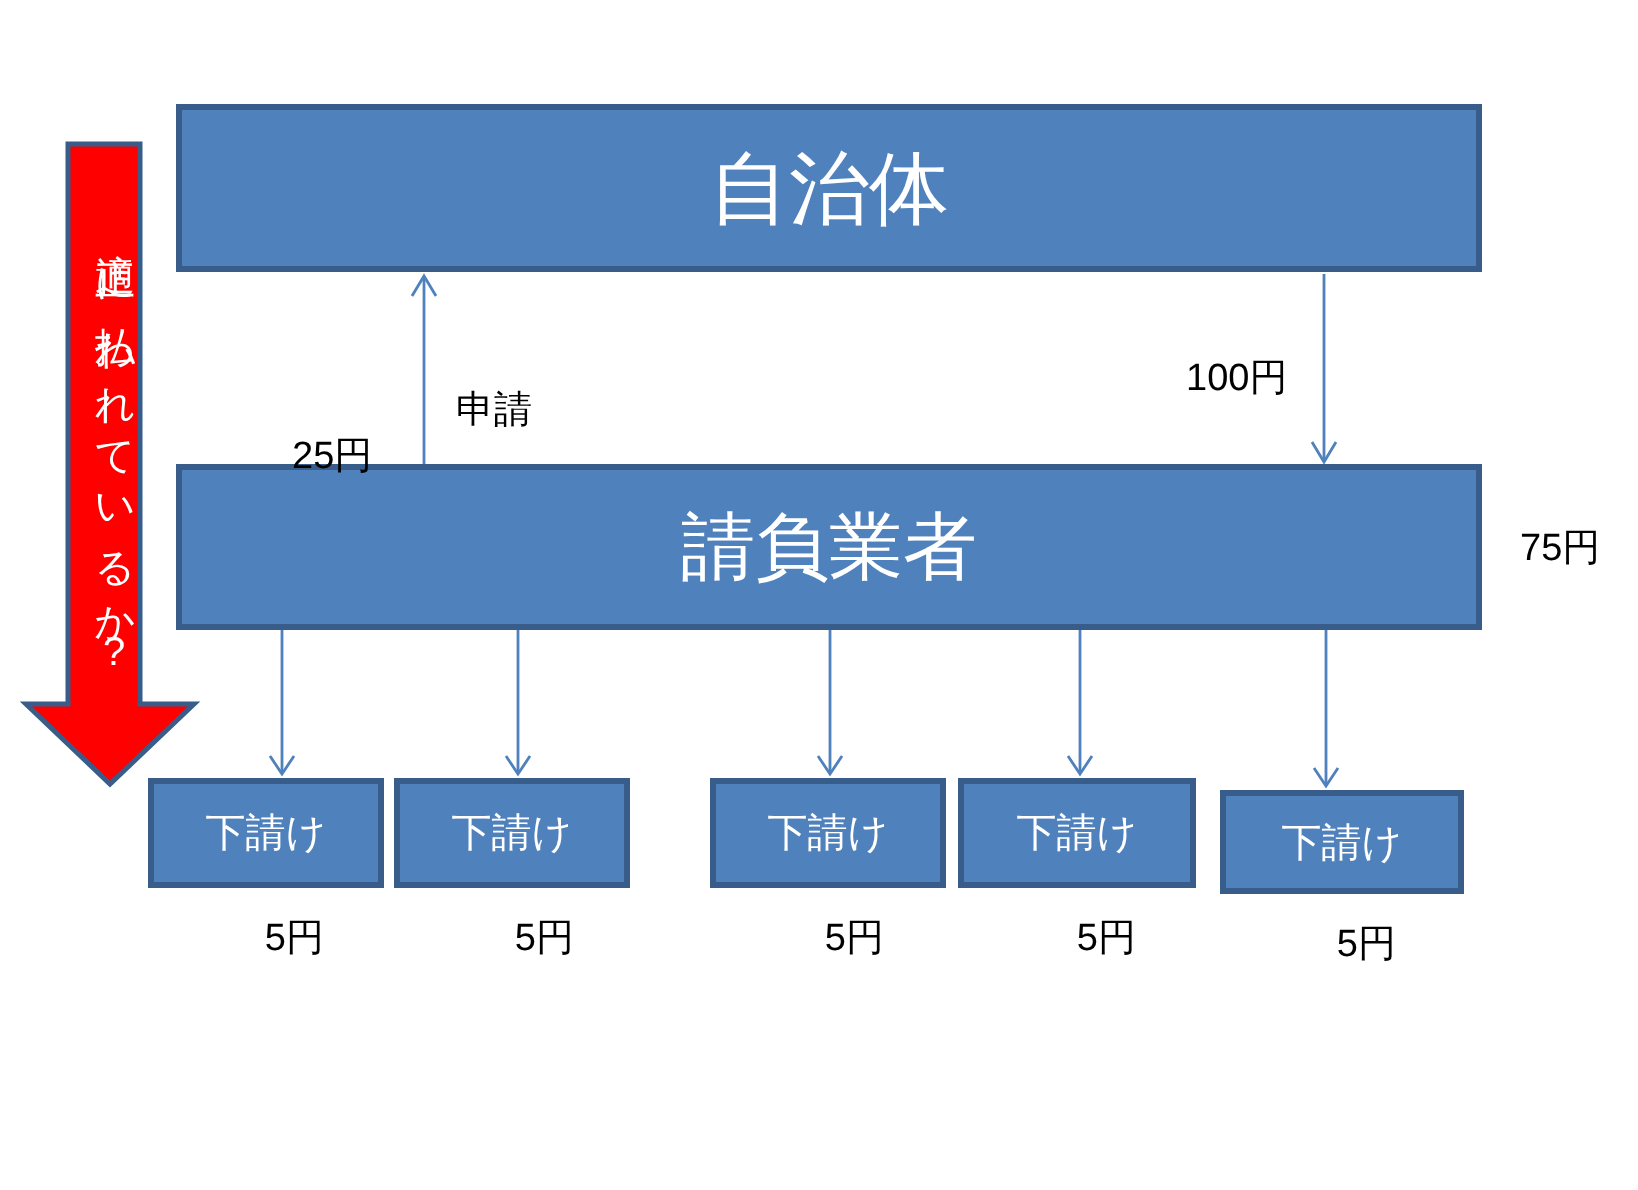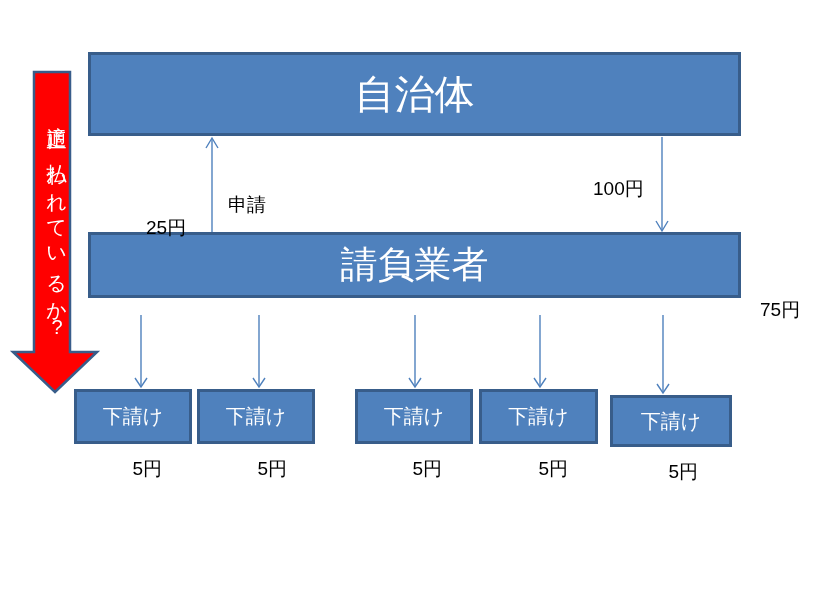--- a/index.html
+++ b/index.html
@@ -32,21 +32,21 @@
     box-sizing: border-box;
   }
   .node-municipality {
     left: 88px; top: 52px;
     width: 653px; height: 84px;
     font-size: 40px;
     align-items: center;
   }
   .node-contractor {
     left: 88px; top: 232px;
-    width: 653px; height: 66px;
+    width: 653px; height: 83px;
     font-size: 37px;
   }
   .node-sub {
     font-size: 20px;
     align-items: center;
   }
   .sub1 { left: 74px;  top: 389px; width: 118px; height: 55px; }
   .sub2 { left: 197px; top: 389px; width: 118px; height: 55px; }
   .sub3 { left: 355px; top: 389px; width: 118px; height: 55px; }
   .sub4 { left: 479px; top: 389px; width: 119px; height: 55px; }
@@ -54,21 +54,21 @@
   .flow-label {
     position: absolute;
     color: #000000;
     font-size: 19px;
     white-space: nowrap;
   }
   .lbl-app-amount  { left: 146px; top: 175px; margin-top: 40px; }
   .lbl-app-name    { left: 228px; top: 192px; }
   .lbl-bid-amount  { left: 593px; top: 176px; }
   .lbl-bid-name    { left: 678px; top: 176px; }
-  .lbl-remainder   { left: 760px; top: 261px; margin-top: 36px; }
+  .lbl-remainder   { left: 760px; top: 261px; }
   .sub-amount {
     position: absolute;
     width: 70px;
     text-align: right;
     color: #000000;
     font-size: 19px;
     top: 456px;
   }
   .amt1 { left: 92px;  }
   .amt2 { left: 217px; }

